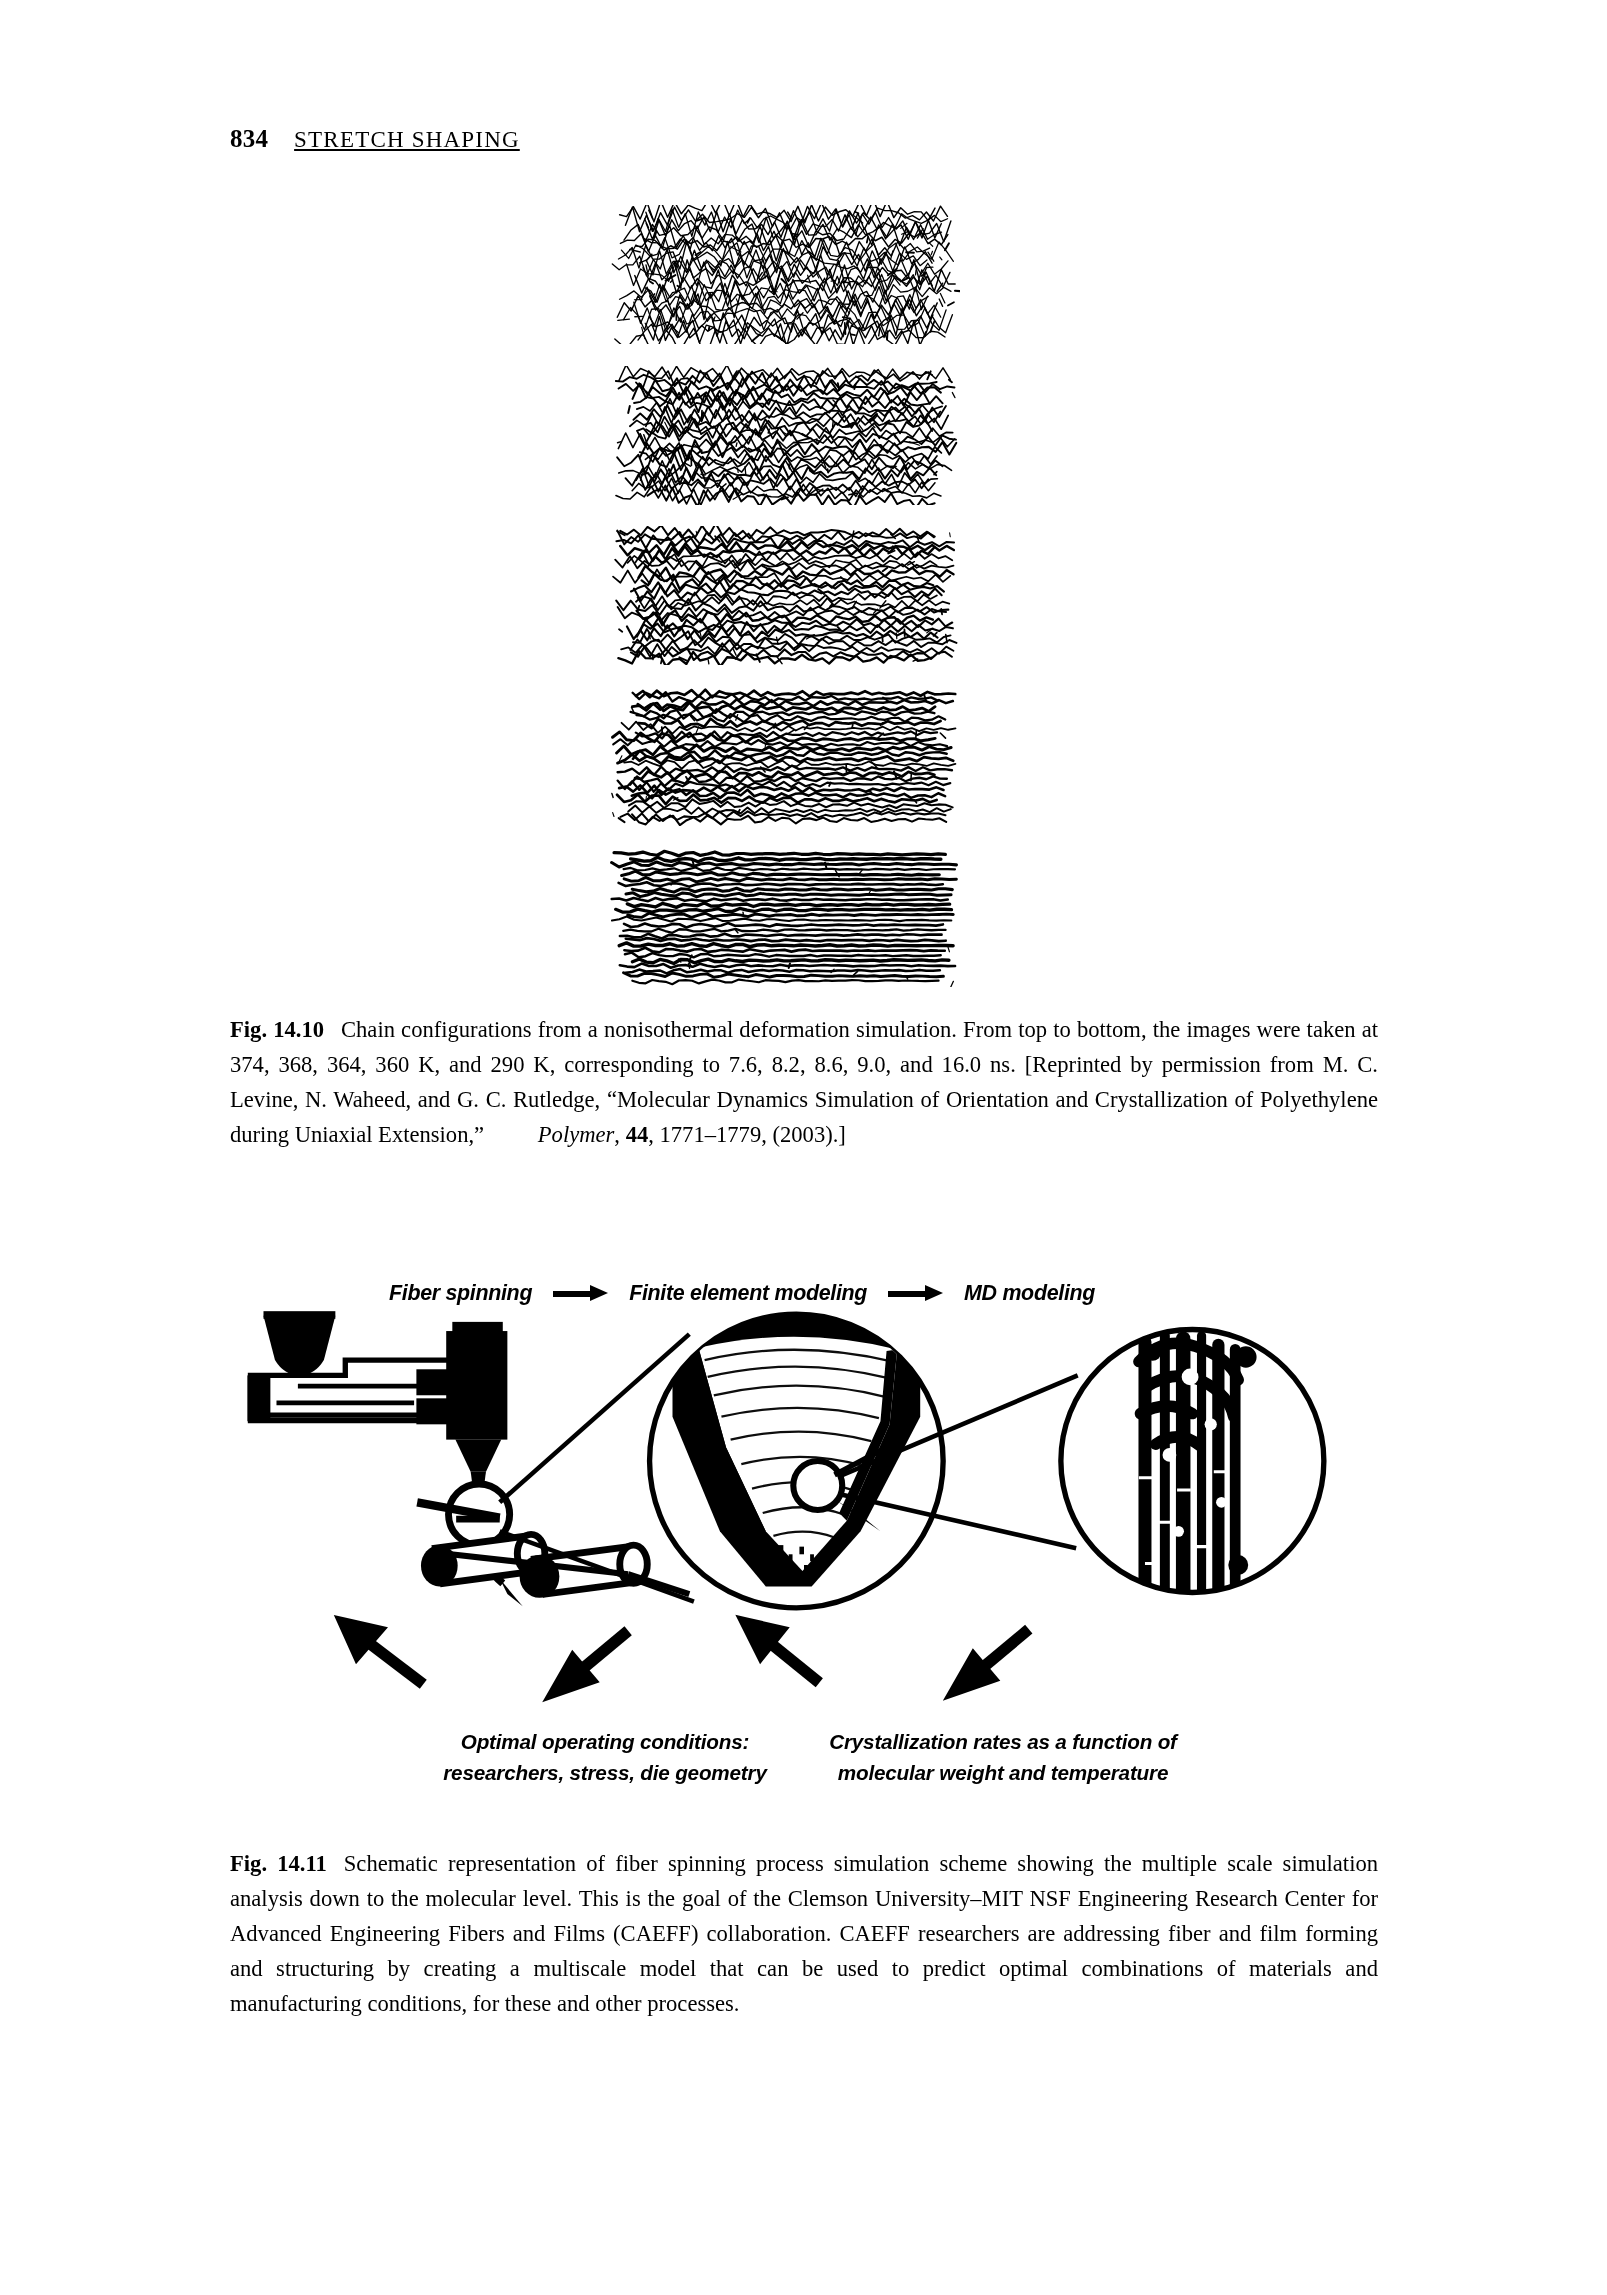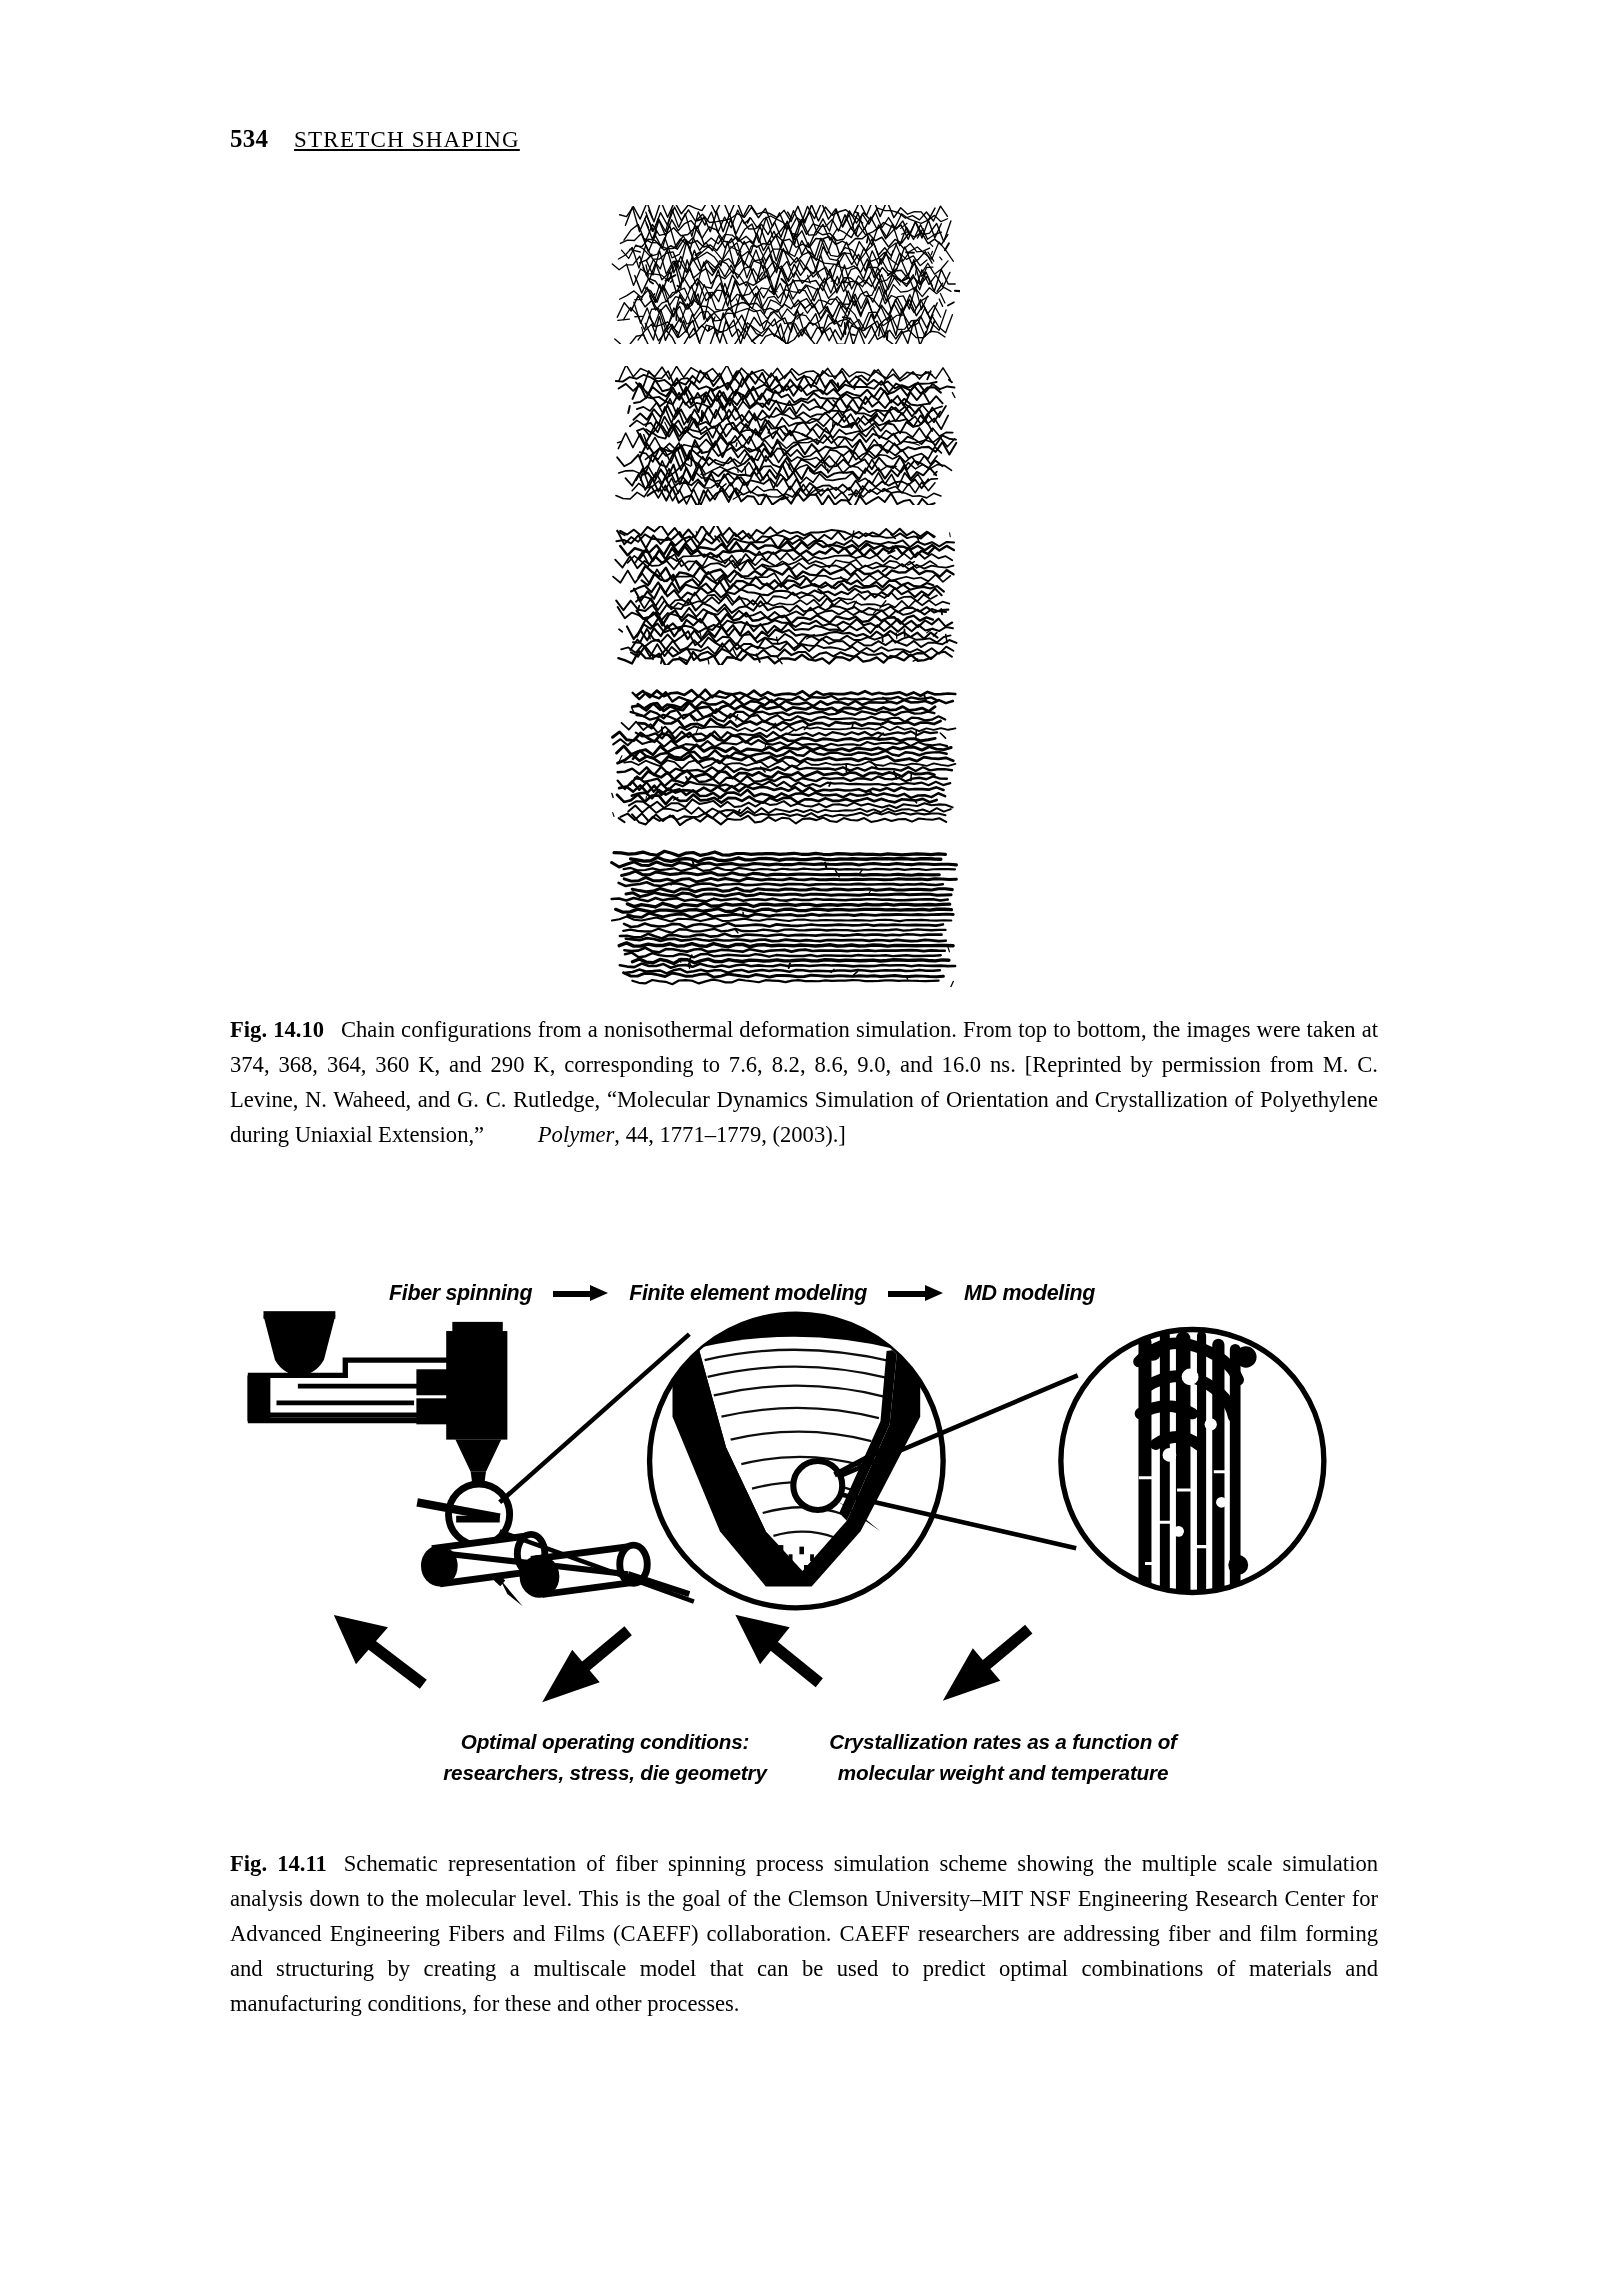--- a/index.html
+++ b/index.html
@@ -64,21 +64,21 @@
     text-justify: inter-word;
   }
   .caption .figlabel {
     font-weight: bold;
   }
   .caption .gap {
     display: inline-block;
     width: 17px;
   }
   .caption em { font-style: italic; margin-left: 48px; }
-  .caption .vol { font-weight: normal; font-style: normal; }
+  .caption .vol { font-weight: bold; font-style: normal; }
 
   #caption-1410 { top: 1012px; }
   #caption-1411 { top: 1846px; }
 
   
   .fig-1411 {
     position: absolute;
     left: 230px;
     top: 1270px;
     width: 1148px;
@@ -152,21 +152,21 @@
     line-height: 31px;
     text-align: center;
     letter-spacing: -0.2px;
     width: 367px;
   }
 </style>
 </head>
 <body>
 
 <div class="running-head">
-  <span class="folio">534</span>
+  <span class="folio">834</span>
   <span class="head-title">STRETCH SHAPING</span>
 </div>
 
 <div class="fig-1410" id="fig1410">
     <div class="chain-panel" style="top: 0px; height: 139px;">
       <svg width="352" height="139" viewBox="0 0 460 182">
         <path d="M14.8,12.8 L23.8,15.2 L32.8,2.2 L41.7,18.4 L50.7,-3.3 L59.7,22.1 L68.7,-5.0 L77.6,16.0 L86.6,-4.2 L95.6,11.5 L104.6,0.1 L113.5,4.1 L122.5,7.3 L131.5,-7.4 L140.5,10.6 L149.4,-7.9 L158.4,14.0 L167.4,-6.9 L176.4,15.8 L185.3,-1.5 L194.3,12.0 L203.3,9.1 L212.3,11.5 L221.2,16.5 L230.2,6.9 L239.2,21.7 L248.2,1.7 L257.1,23.5 L266.1,-0.3 L275.1,20.9 L284.1,2.7 L293.0,13.4 L302.0,8.9 L311.0,6.2 L320.0,14.4 L328.9,-3.7 L337.9,14.1 L346.9,-7.4 L355.9,15.2 L364.8,-5.1 L373.8,16.5 L382.8,3.6 L391.8,12.0 L400.7,8.7 L409.7,9.0 L418.7,20.5 L427.7,4.1" fill="none" stroke="#000000" stroke-width="1.91" stroke-linecap="round" stroke-linejoin="round"></path>
         <path d="M22.4,26.6 L31.6,2.7 L40.8,34.9 L49.9,13.6 L59.1,34.1 L68.3,10.1 L77.4,26.4 L86.6,2.7 L95.8,20.4 L104.9,6.4 L114.1,21.2 L123.3,12.2 L132.4,22.9 L141.6,21.8 L150.7,20.3 L159.9,18.0 L169.1,11.4 L178.2,16.2 L187.4,3.2 L196.6,16.7 L205.7,4.6 L214.9,28.2 L224.1,10.2 L233.2,32.0 L242.4,7.4 L251.6,27.2 L260.7,1.8 L269.9,18.0 L279.1,-3.1 L288.2,18.6 L297.4,5.5 L306.6,28.1 L315.7,7.7 L324.9,23.6 L334.0,10.1 L343.2,19.6 L352.4,4.1 L361.5,7.1 L370.7,7.4 L379.9,10.2 L389.0,17.2 L398.2,14.0 L407.4,19.5 L416.5,9.2 L425.7,20.9 L434.9,1.5 L444.0,14.9" fill="none" stroke="#000000" stroke-width="1.85" stroke-linecap="round" stroke-linejoin="round"></path>
         <path d="M49.2,9.4 L57.7,34.6 L66.3,19.0 L74.9,34.7 L83.5,5.5 L92.1,29.3 L100.7,11.3 L109.3,41.0 L117.8,9.1 L126.4,26.3 L135.0,9.2 L143.6,35.7 L152.2,15.7 L160.8,29.8 L169.4,6.6 L177.9,24.2 L186.5,17.1 L195.1,29.8 L203.7,18.1 L212.3,14.4 L220.9,18.8 L229.5,23.2 L238.1,32.4 L246.6,16.6 L255.2,22.2 L263.8,9.5 L272.4,33.9 L281.0,18.1 L289.6,34.3 L298.2,5.0 L306.7,29.0 L315.3,12.6 L323.9,39.3 L332.5,11.7 L341.1,25.0 L349.7,9.8 L358.3,29.7 L366.9,16.4 L375.4,29.9 L384.0,11.4 L392.6,17.7 L401.2,21.2 L409.8,24.0 L418.4,19.8 L427.0,13.6 L435.5,21.8 L444.1,18.0" fill="none" stroke="#000000" stroke-width="1.75" stroke-linecap="round" stroke-linejoin="round"></path>
         <path d="M49.5,23.8 L57.9,45.2 L66.3,20.0 L74.7,39.9 L83.1,19.4 L91.5,33.7 L99.9,24.3 L108.3,20.4 L116.7,30.7 L125.1,15.7 L133.5,34.9 L141.9,9.2 L150.3,35.1 L158.7,11.8 L167.1,37.9 L175.5,19.3 L183.9,31.5 L192.3,31.3 L200.7,25.4 L209.1,38.7 L217.5,22.3 L225.9,42.2 L234.3,21.1 L242.7,43.5 L251.1,20.7 L259.5,38.4 L267.9,24.8 L276.3,27.7 L284.7,28.0 L293.1,19.0 L301.5,34.1 L309.9,12.9 L318.3,31.6 L326.7,10.7 L335.1,32.0 L343.5,15.8 L351.9,31.7 L360.3,22.8 L368.7,27.3 L377.1,31.4 L385.5,20.8 L393.9,38.8 L402.3,22.3 L410.7,43.1 L419.1,19.9 L427.5,43.1 L435.9,24.5" fill="none" stroke="#000000" stroke-width="1.86" stroke-linecap="round" stroke-linejoin="round"></path>

